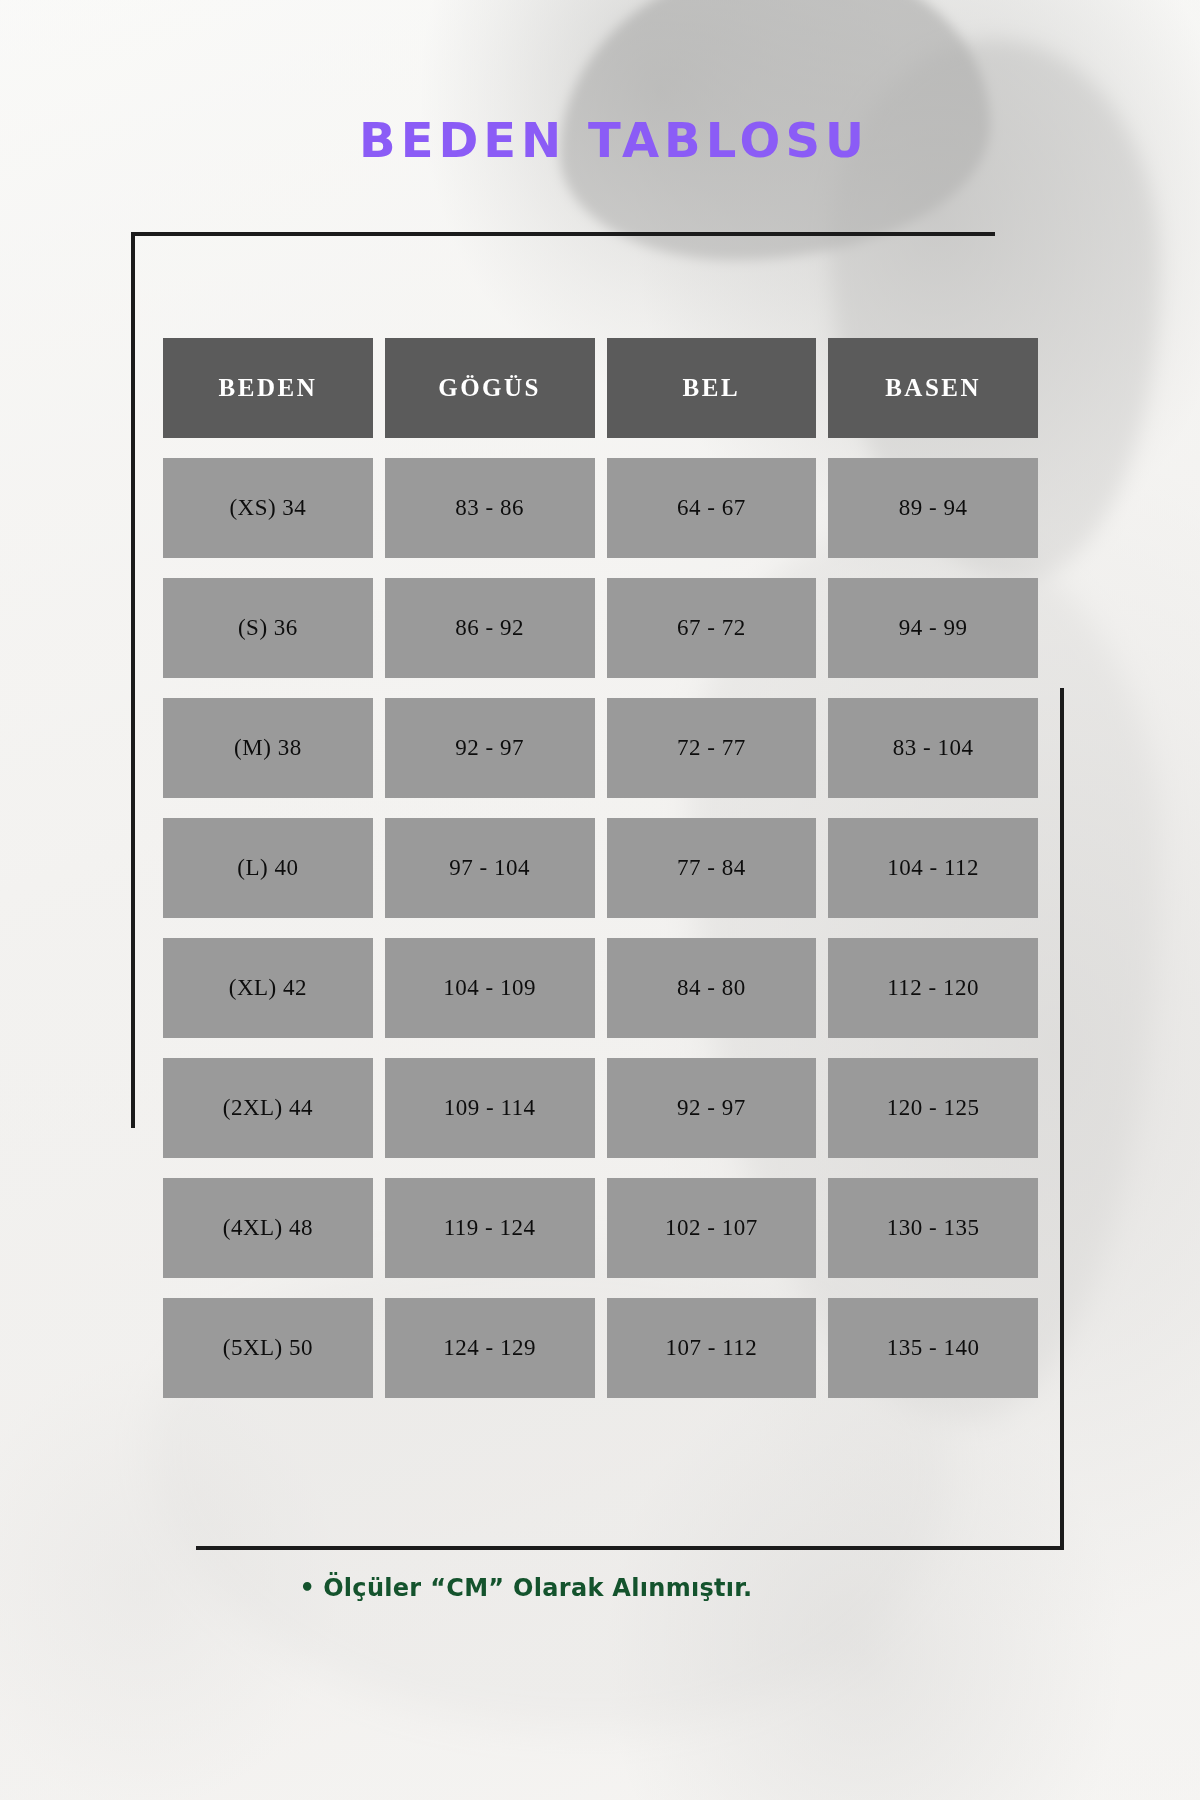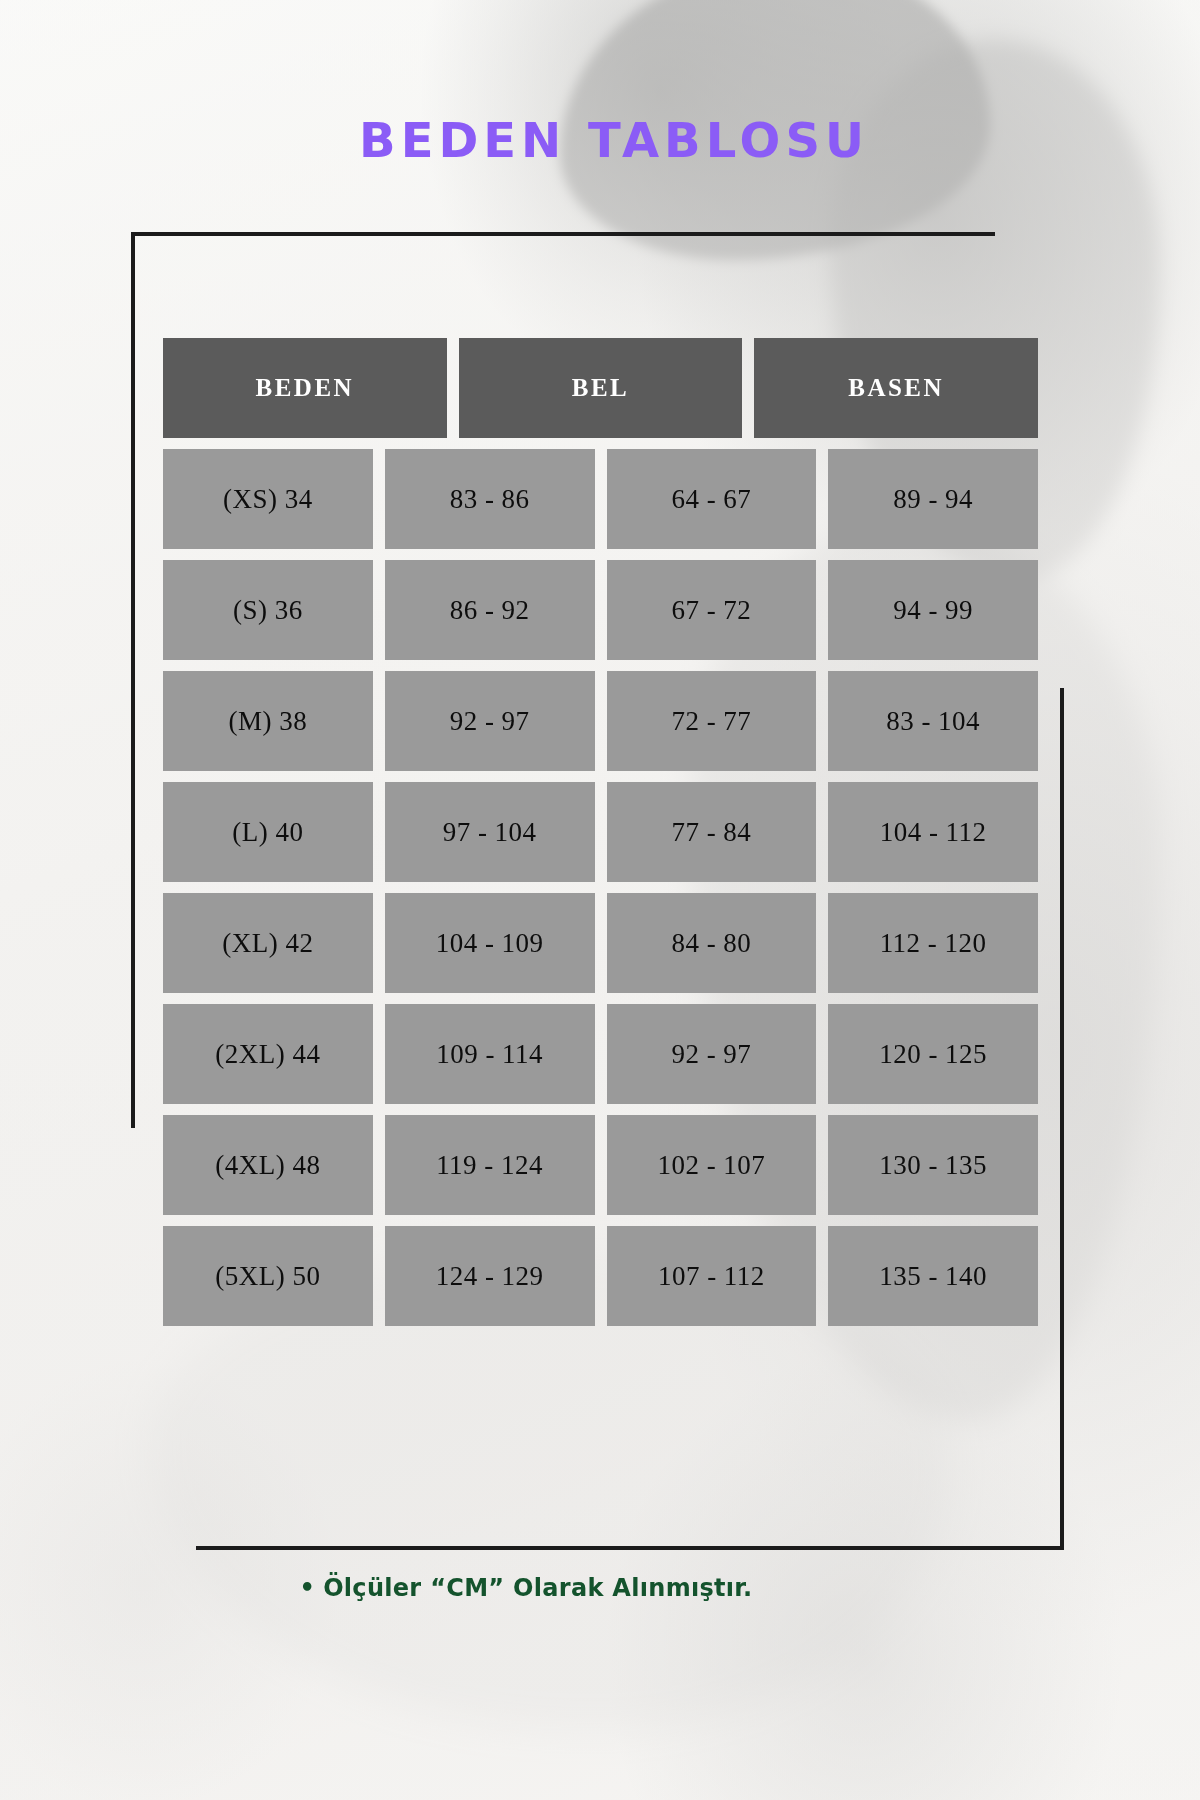--- a/index.html
+++ b/index.html
@@ -137,32 +137,32 @@
   
   .table {
     position: absolute;
     left: 163px;
     top: 338px;
     width: 875px;
   }
   .row {
     display: flex;
     gap: 12px;
-    margin-bottom: 11px;
+    margin-bottom: 20px;
     text-align: center;
   }
   .cell {
     flex: 1 1 0;
     height: 100px;
     display: flex;
     align-items: center;
     justify-content: center;
     background: #9a9a9a;
     color: #0d0d0d;
-    font-size: 27px;
+    font-size: 23px;
     letter-spacing: 0.5px;
   }
   .row.head .cell {
     background: #5b5b5b;
     color: #ffffff;
     height: 100px;
     font-size: 25px;
     letter-spacing: 2.5px;
     font-weight: bold;
   }
@@ -200,20 +200,21 @@
 
     <div class="bracket-tl-h"></div>
     <div class="bracket-tl-v"></div>
     <div class="bracket-br-v"></div>
     <div class="bracket-br-h"></div>
 
     <div class="table">
 
       <div class="row head">
         <div class="cell">BEDEN</div>
+        <div class="cell">GÖGÜS</div>
         <div class="cell">BEL</div>
         <div class="cell">BASEN</div>
       </div>
 
       <div class="row">
         <div class="cell">(XS) 34</div>
         <div class="cell">83 - 86</div>
         <div class="cell">64 - 67</div>
         <div class="cell">89 - 94</div>
       </div>

